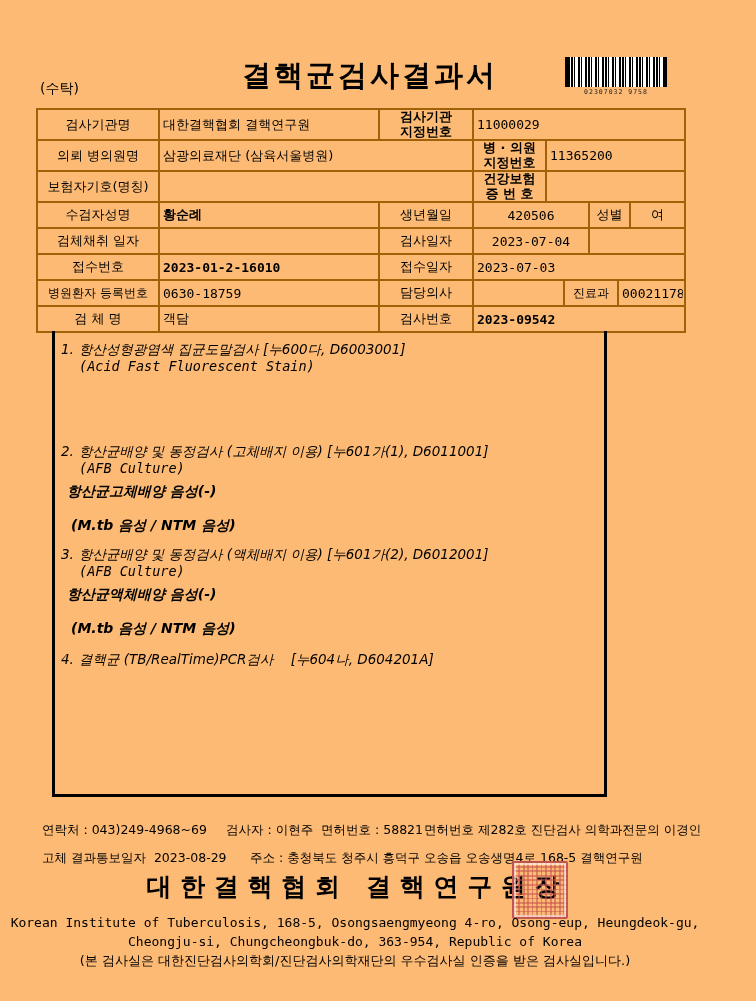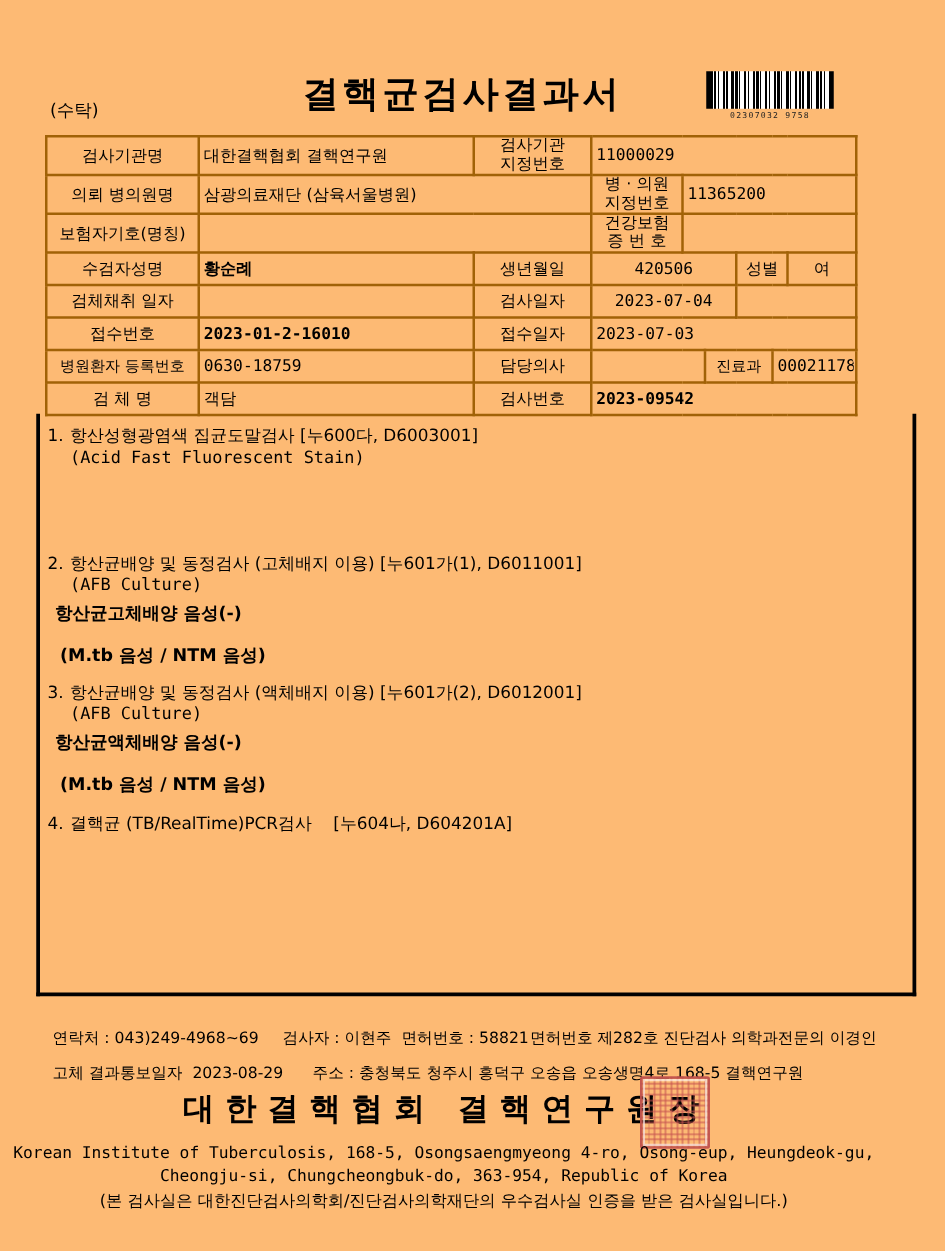--- a/index.html
+++ b/index.html
@@ -38,30 +38,30 @@
   table.info {
     position:absolute; left:36px; top:108px; width:648px;
     border-collapse:collapse; table-layout:fixed;
   }
   table.info td {
     border:2px solid #a16207; font-size:13px; padding:0 3px; overflow:hidden;
     white-space:nowrap;
   }
   tr.hr1 { height:31px; } tr.hr2 { height:26px; }
   td.lab { text-align:center; }
-  td.lab2 { text-align:center; font-size:12px; line-height:1.08; padding:0 1px; }
+  td.lab2 { text-align:center; font-size:12px; line-height:1.08; padding:0 1px;font-weight:bold; }
   td.val { text-align:left; padding-left:7px; }
   td.ctr { text-align:center; }
   .b { font-weight:bold; }
   td.tiny { font-size:9px; text-align:center; padding:0 1px; }
 
   
   .results {
-    position:absolute; left:29px; top:331px; width:704px; height:466px;
-    box-sizing:border-box; border:3px solid #000; border-top:none;
+    position:absolute; left:52px; top:331px; width:555px; height:466px;
+    box-sizing:border-box; border:3px solid #000; border-top:none;font-style:italic;
   }
   .res-item { position:absolute; left:0; width:100%; }
   .res-item .t { font-size:13.5px; line-height:17px; white-space:pre; padding-left:6px; }
   .res-item .no { display:inline-block; width:18px; }
   .res-item .s { font-size:13.5px; line-height:17px; white-space:pre; padding-left:24px;
                  font-family:"DejaVu Sans Mono","Liberation Mono",monospace; }
   .res-item .r { font-size:14px; font-weight:bold; line-height:17px; white-space:pre;
                  padding-left:12px; margin-top:6px; }
   .res-item .d { font-size:14px; font-weight:bold; line-height:17px; white-space:pre;
                  padding-left:16px; margin-top:17px; }

